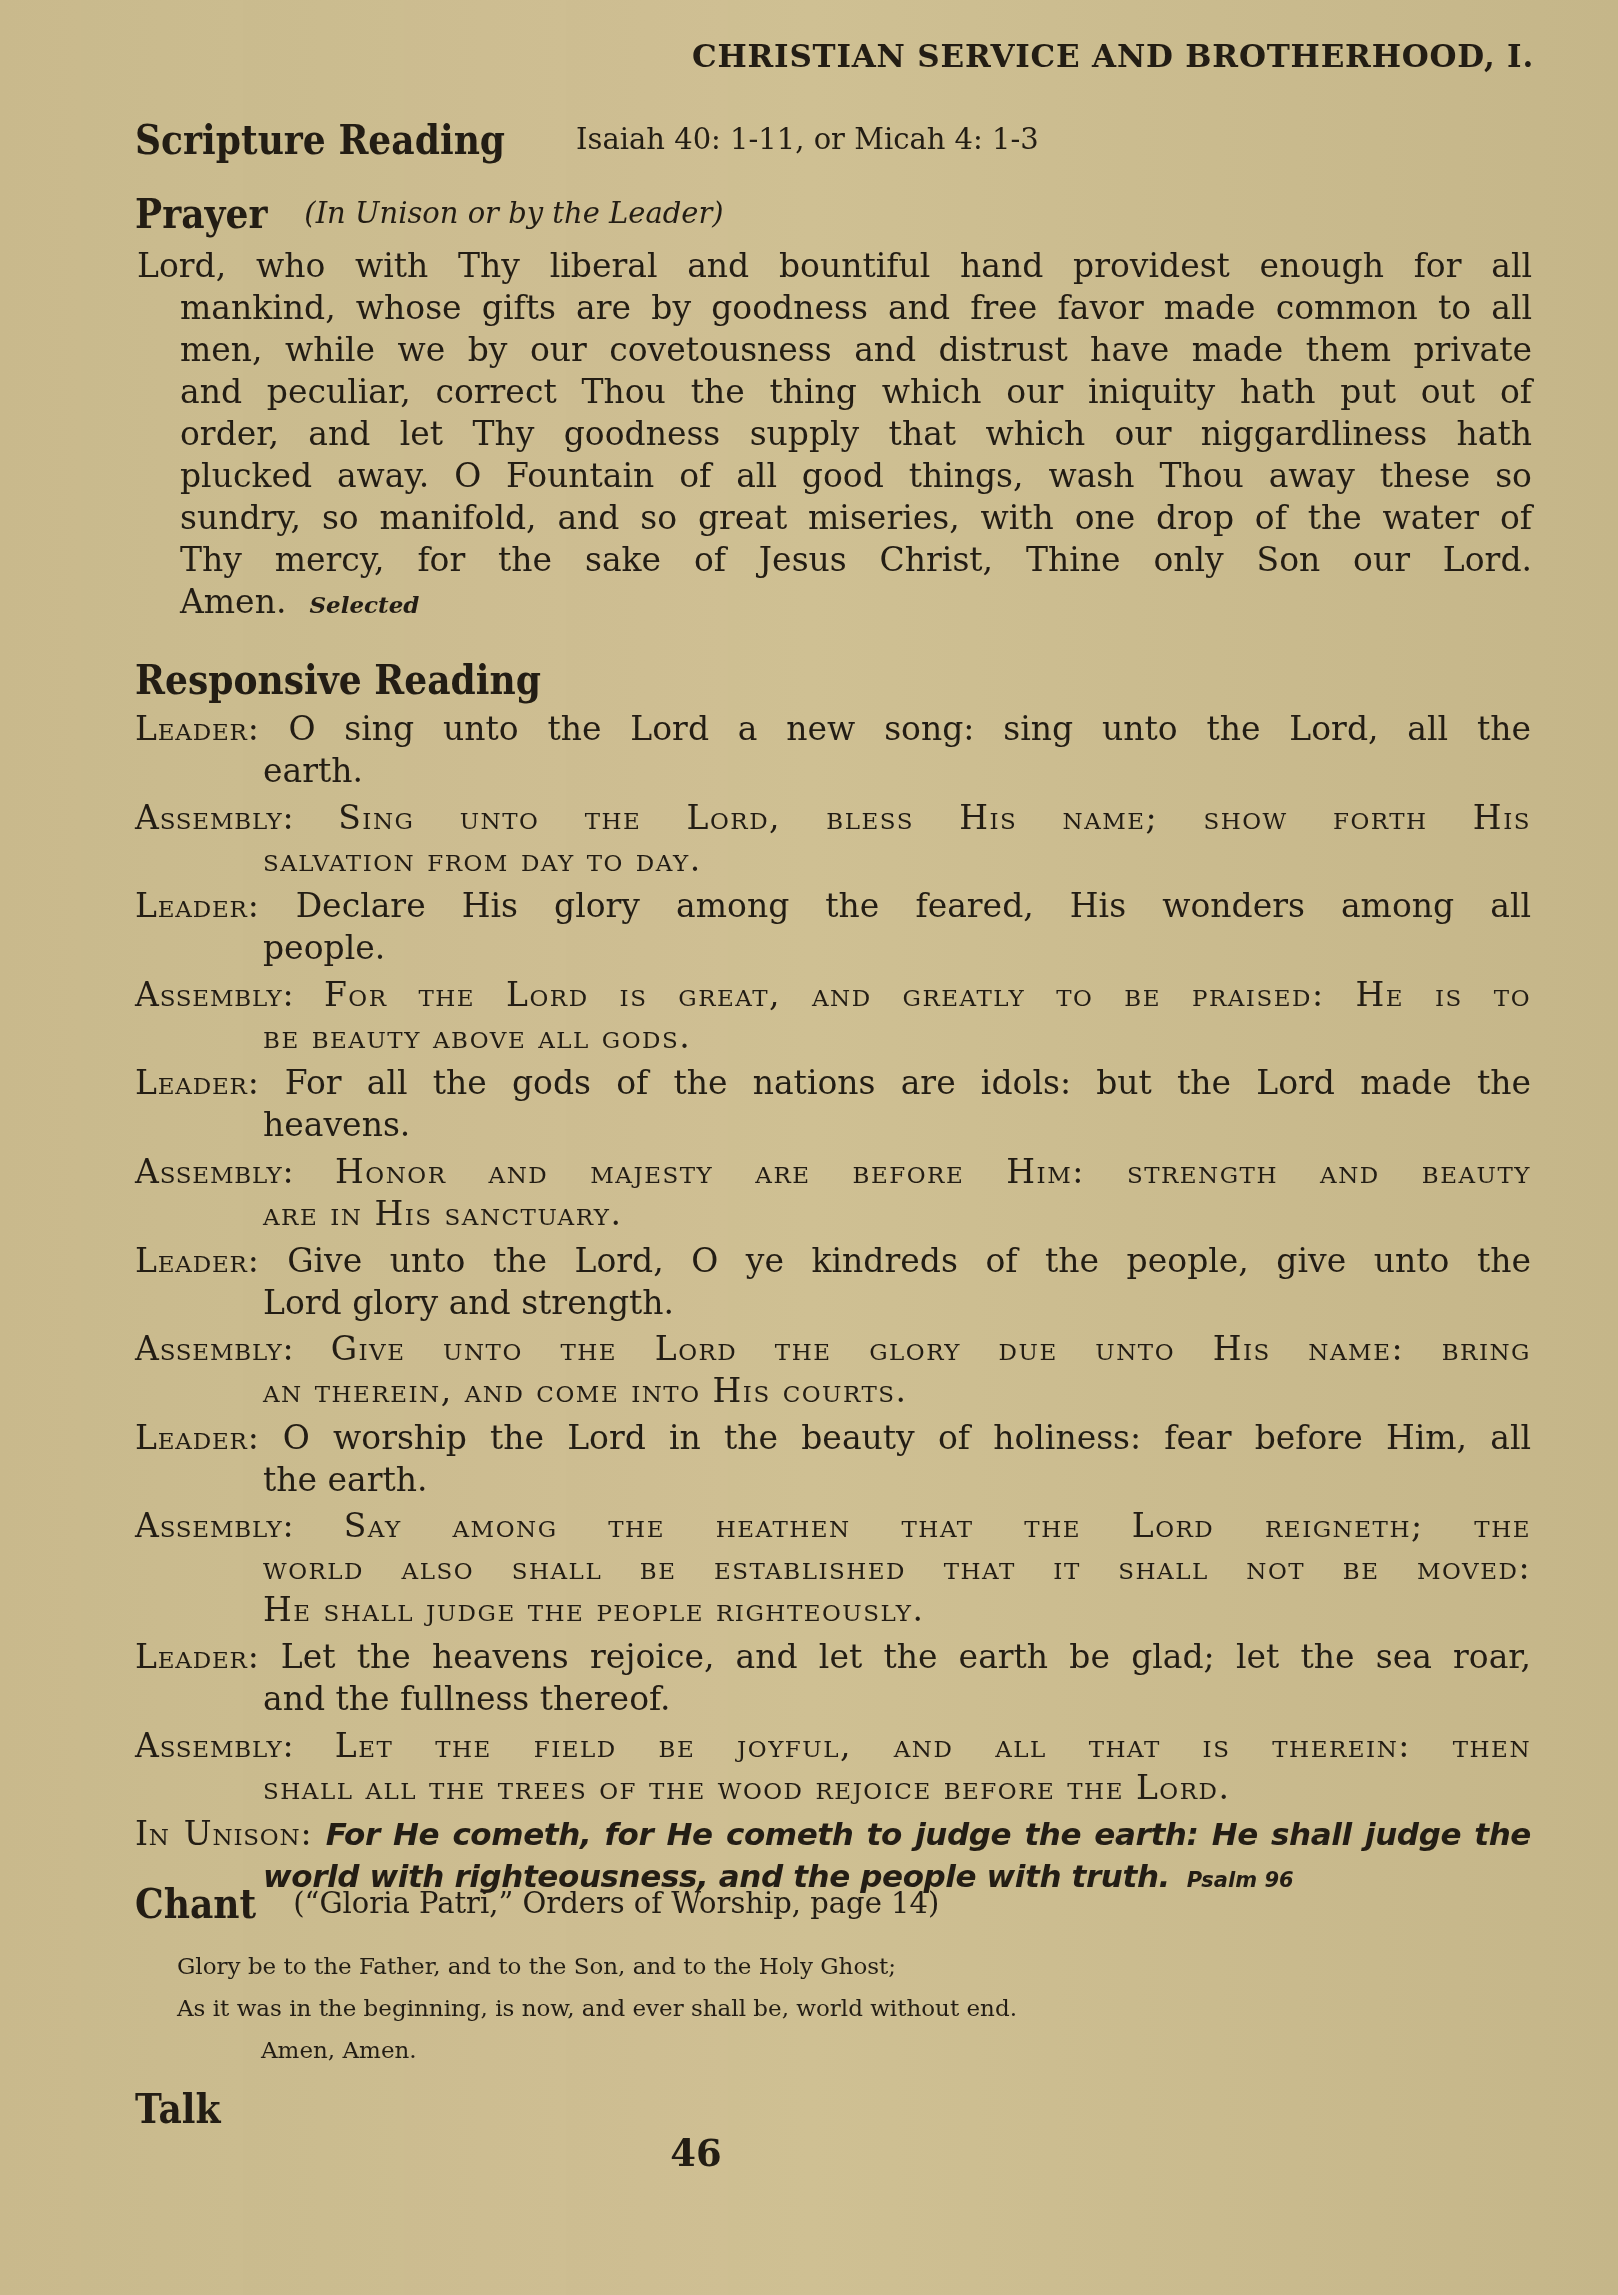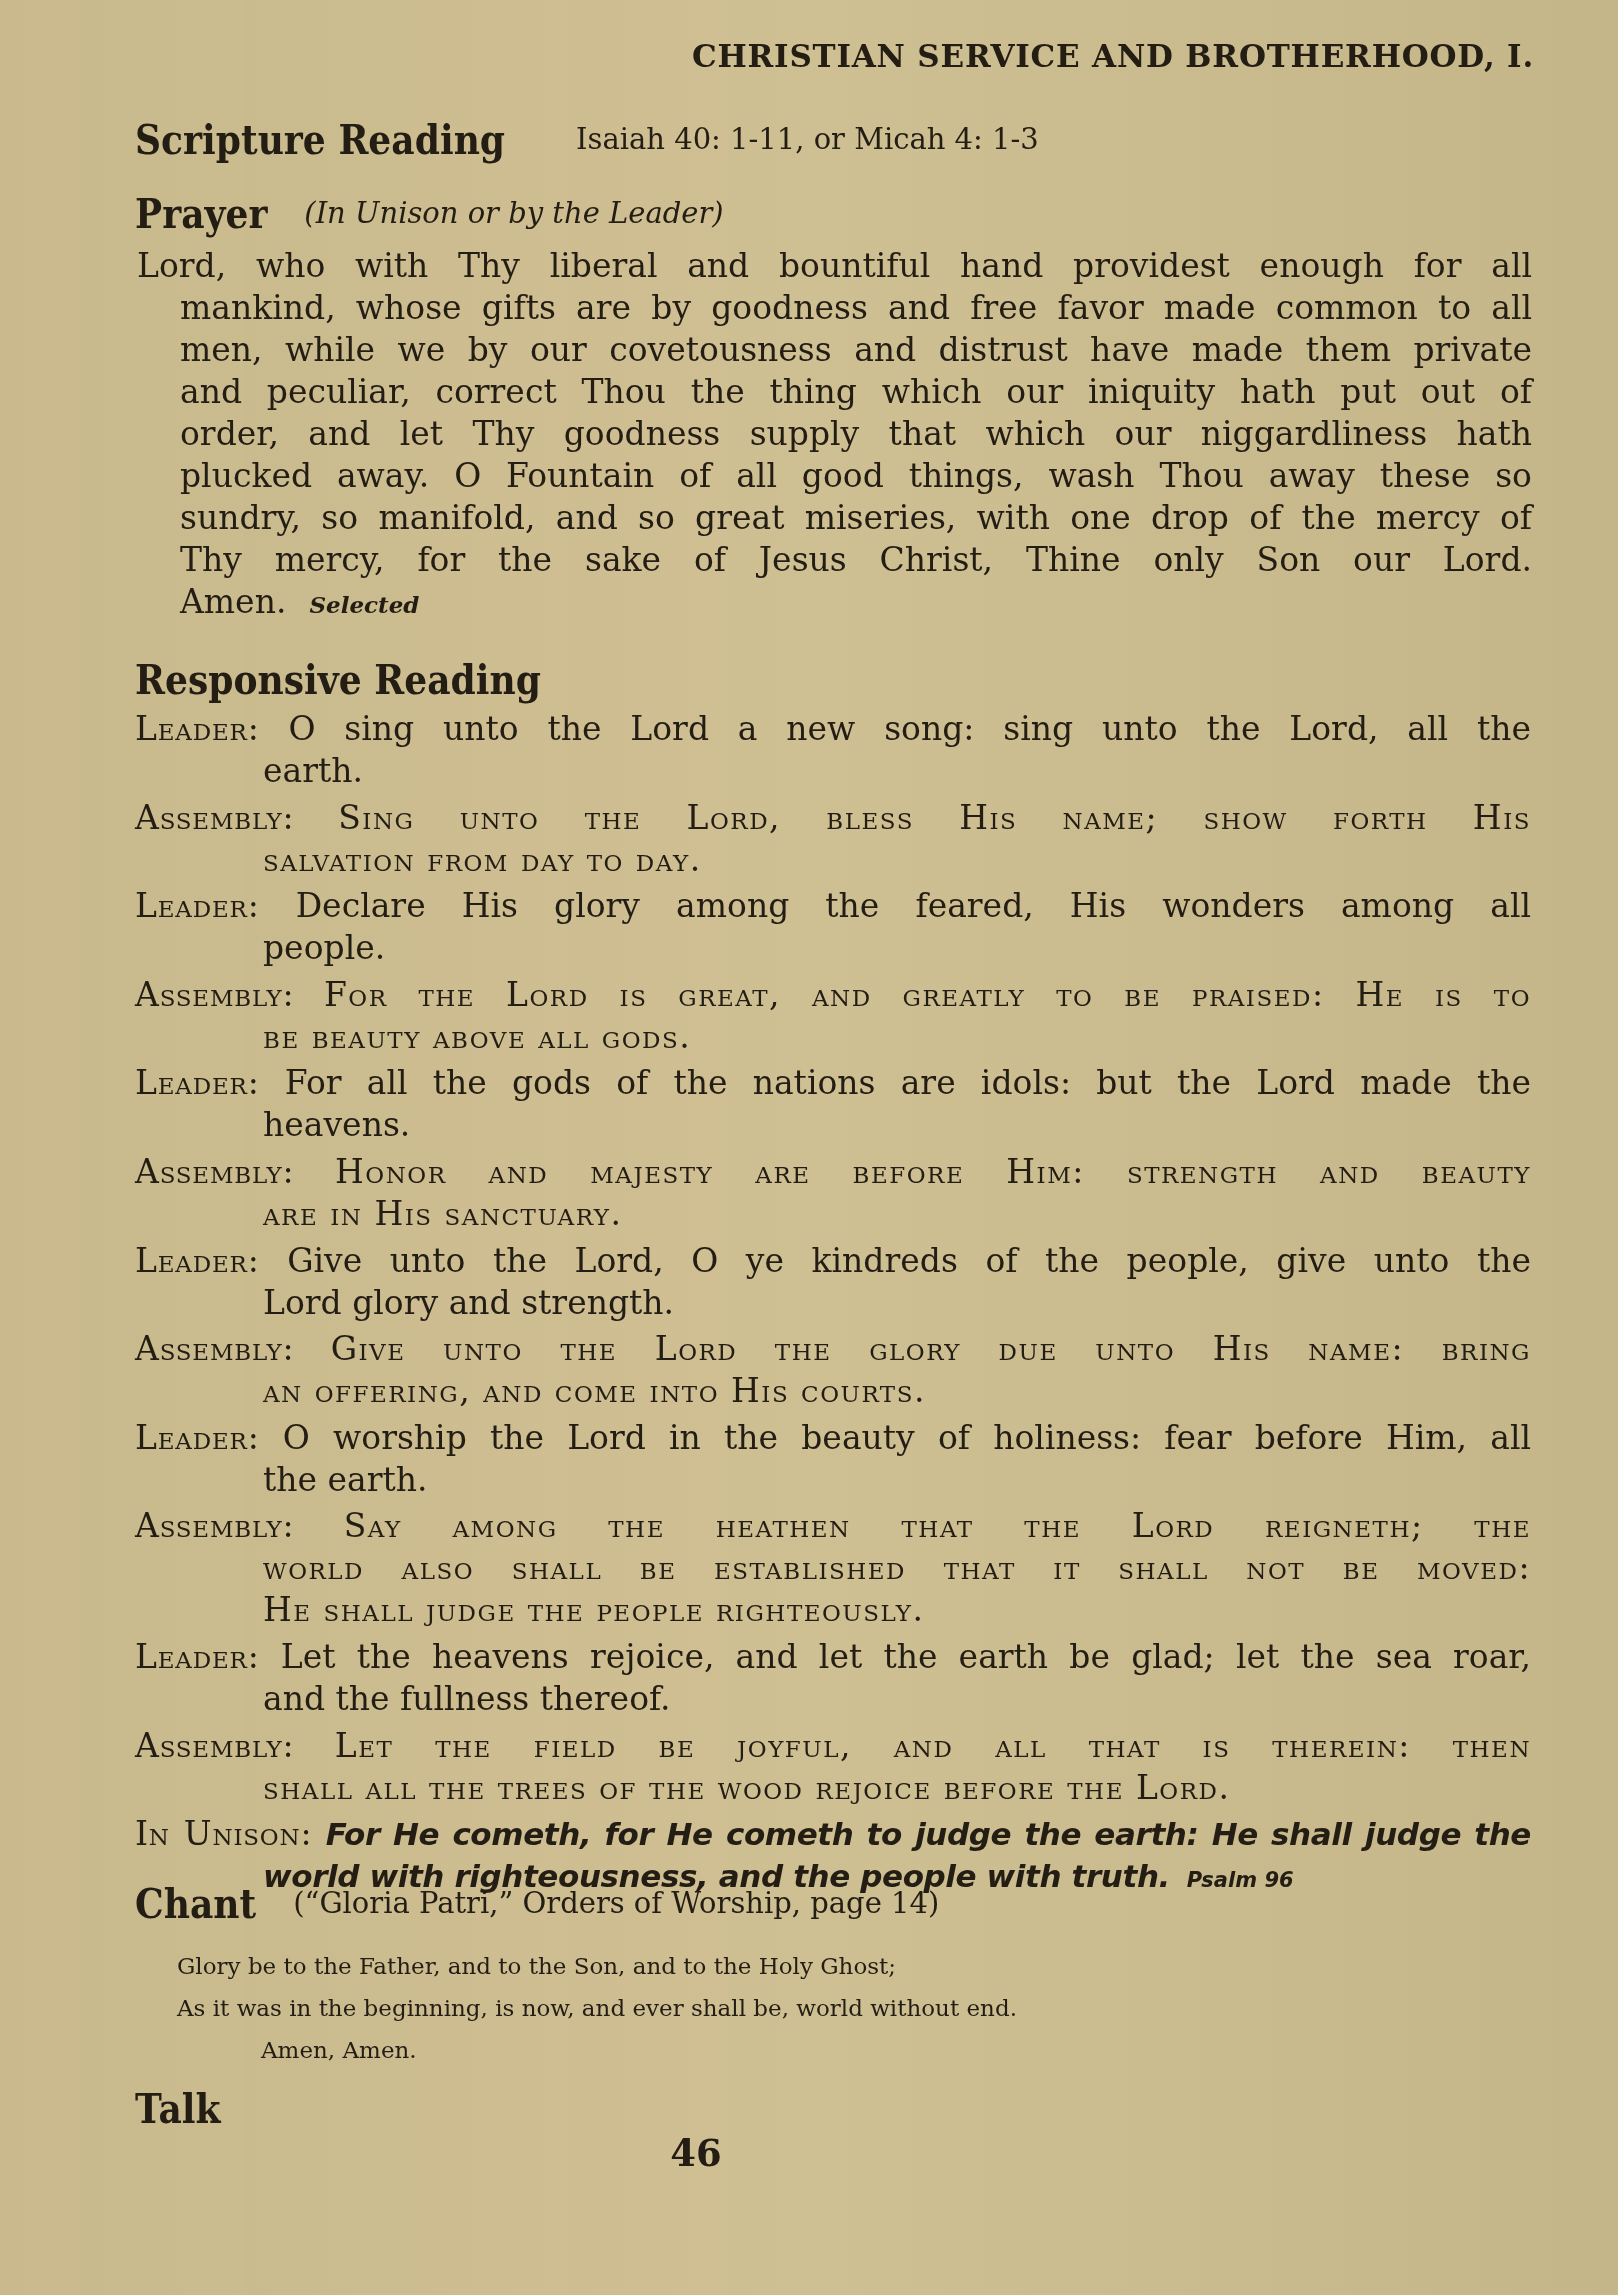--- a/index.html
+++ b/index.html
@@ -95,21 +95,21 @@
     <span class="note-italic">(In Unison or by the Leader)</span>
   </div>
 
   <div class="prayer-body prayer-lines">
     <span class="line first justify">Lord, who with Thy liberal and bountiful hand providest enough for all</span>
     <span class="line justify">mankind, whose gifts are by goodness and free favor made common to all</span>
     <span class="line justify">men, while we by our covetousness and distrust have made them private</span>
     <span class="line justify">and peculiar, correct Thou the thing which our iniquity hath put out of</span>
     <span class="line justify">order, and let Thy goodness supply that which our niggardliness hath</span>
     <span class="line justify">plucked away.  O Fountain of all good things, wash Thou away these so</span>
-    <span class="line justify">sundry, so manifold, and so great miseries, with one drop of the mercy of</span>
+    <span class="line justify">sundry, so manifold, and so great miseries, with one drop of the water of</span>
     <span class="line justify">Thy mercy, for the sake of Jesus Christ, Thine only Son our Lord.</span>
     <span class="line"><span>Amen.</span><span class="selected-tag">Selected</span></span>
   </div>
 
   <div class="section-head sh-responsive">
     <span class="blackletter">Responsive Reading</span>
   </div>
 
   <div class="responsive" id="responsive-entries">
       <div class="entry">
@@ -135,21 +135,21 @@
       <div class="entry">
         <span class="line j"><span class="speaker">Assembly:</span> <span class="assembly-text">Honor and majesty are before Him: strength and beauty</span></span>
         <span class="line cont"><span class="assembly-text">are in His sanctuary.</span></span>
       </div>
       <div class="entry">
         <span class="line j"><span class="speaker">Leader:</span> <span class="leader-text">Give unto the Lord, O ye kindreds of the people, give unto the</span></span>
         <span class="line cont"><span class="leader-text">Lord glory and strength.</span></span>
       </div>
       <div class="entry">
         <span class="line j"><span class="speaker">Assembly:</span> <span class="assembly-text">Give unto the Lord the glory due unto His name: bring</span></span>
-        <span class="line cont"><span class="assembly-text">an offering, and come into His courts.</span></span>
+        <span class="line cont"><span class="assembly-text">an therein, and come into His courts.</span></span>
       </div>
       <div class="entry">
         <span class="line j"><span class="speaker">Leader:</span> <span class="leader-text">O worship the Lord in the beauty of holiness: fear before Him, all</span></span>
         <span class="line cont"><span class="leader-text">the earth.</span></span>
       </div>
       <div class="entry">
         <span class="line j"><span class="speaker">Assembly:</span> <span class="assembly-text">Say among the heathen that the Lord reigneth; the</span></span>
         <span class="line cont j"><span class="assembly-text">world also shall be established that it shall not be moved:</span></span>
         <span class="line cont"><span class="assembly-text">He shall judge the people righteously.</span></span>
       </div>

